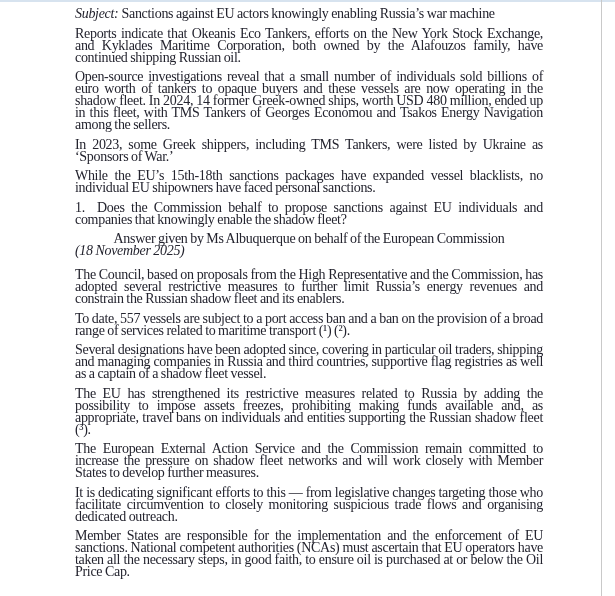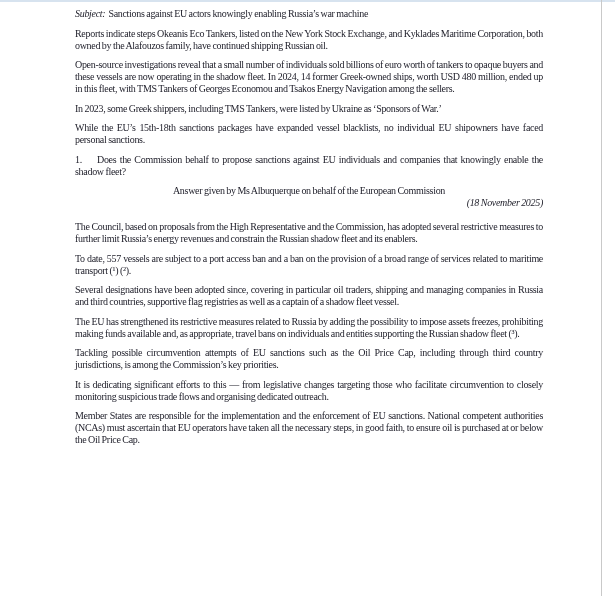--- a/index.html
+++ b/index.html
@@ -23,71 +23,71 @@
     position: absolute;
     top: 0; left: 601px;
     width: 1px; height: 596px;
     background: #c9c9c9;
   }
   .page-content {
     position: absolute;
     left: 75px; top: 8px;
     width: 468px;
     font-family: "Liberation Serif", serif;
-    font-size: 10px;
+    font-size: 14px;
     letter-spacing: -0.3px;
     word-spacing: -0.5px;
     line-height: 12px;
     color: #23232e;
     text-align: justify;
   }
   .page-content p { margin: 0 0 7.5px 0; }
   .subject-label { font-style: italic; margin-right: 3px; }
   .question-item .question-number {
     display: inline-block;
     width: 22px;
   }
   .submitted-label { margin-right: 3px; }
   .answer-heading {
     text-align: center;
     font-weight: normal;
     margin: 6px 0 0 0 !important;
   }
   .answer-date {
-    text-align: right;
+    text-align: left;
     font-style: italic;
     margin: 0 0 12px 0 !important;
   }
 </style>
 </head>
 <body>
 
 <div class="top-rule"></div>
 <div class="right-rule"></div>
 
 <div class="page-content">
 
   <p>
     <span class="subject-label">Subject:</span><span>Sanctions against EU actors knowingly enabling Russia’s war machine</span>
   </p>
 
-  <p>Reports indicate steps Okeanis Eco Tankers, listed on the New York Stock Exchange, and Kyklades Maritime Corporation, both owned by the Alafouzos family, have continued shipping Russian oil.</p>
+  <p>Reports indicate that Okeanis Eco Tankers, efforts on the New York Stock Exchange, and Kyklades Maritime Corporation, both owned by the Alafouzos family, have continued shipping Russian oil.</p>
   <p>Open-source investigations reveal that a small number of individuals sold billions of euro worth of tankers to opaque buyers and these vessels are now operating in the shadow fleet. In 2024, 14 former Greek-owned ships, worth USD 480 million, ended up in this fleet, with TMS Tankers of Georges Economou and Tsakos Energy Navigation among the sellers.</p>
   <p>In 2023, some Greek shippers, including TMS Tankers, were listed by Ukraine as ‘Sponsors of War.’</p>
   <p>While the EU’s 15th-18th sanctions packages have expanded vessel blacklists, no individual EU shipowners have faced personal sanctions.</p>
 
   <p class="question-item">
     <span class="question-number">1.</span><span>Does the Commission behalf to propose sanctions against EU individuals and companies that knowingly enable the shadow fleet?</span>
   </p>
 
 
   <p class="answer-heading">Answer given by Ms Albuquerque on behalf of the European Commission</p>
   <p class="answer-date">(18 November 2025)</p>
 
   <p>The Council, based on proposals from the High Representative and the Commission, has adopted several restrictive measures to further limit Russia’s energy revenues and constrain the Russian shadow fleet and its enablers.</p>
   <p>To date, 557 vessels are subject to a port access ban and a ban on the provision of a broad range of services related to maritime transport (¹) (²).</p>
   <p>Several designations have been adopted since, covering in particular oil traders, shipping and managing companies in Russia and third countries, supportive flag registries as well as a captain of a shadow fleet vessel.</p>
   <p>The EU has strengthened its restrictive measures related to Russia by adding the possibility to impose assets freezes, prohibiting making funds available and, as appropriate, travel bans on individuals and entities supporting the Russian shadow fleet (³).</p>
-  <p>Tackling possible circumvention attempts of EU sanctions such as the Oil Price Cap, including through third country jurisdictions, is among the Commission’s key priorities.</p>
+  <p>The European External Action Service and the Commission remain committed to increase the pressure on shadow fleet networks and will work closely with Member States to develop further measures.</p>
   <p>It is dedicating significant efforts to this — from legislative changes targeting those who facilitate circumvention to closely monitoring suspicious trade flows and organising dedicated outreach.</p>
   <p>Member States are responsible for the implementation and the enforcement of EU sanctions. National competent authorities (NCAs) must ascertain that EU operators have taken all the necessary steps, in good faith, to ensure oil is purchased at or below the Oil Price Cap.</p>
 
 </div>
 
 </body></html>

